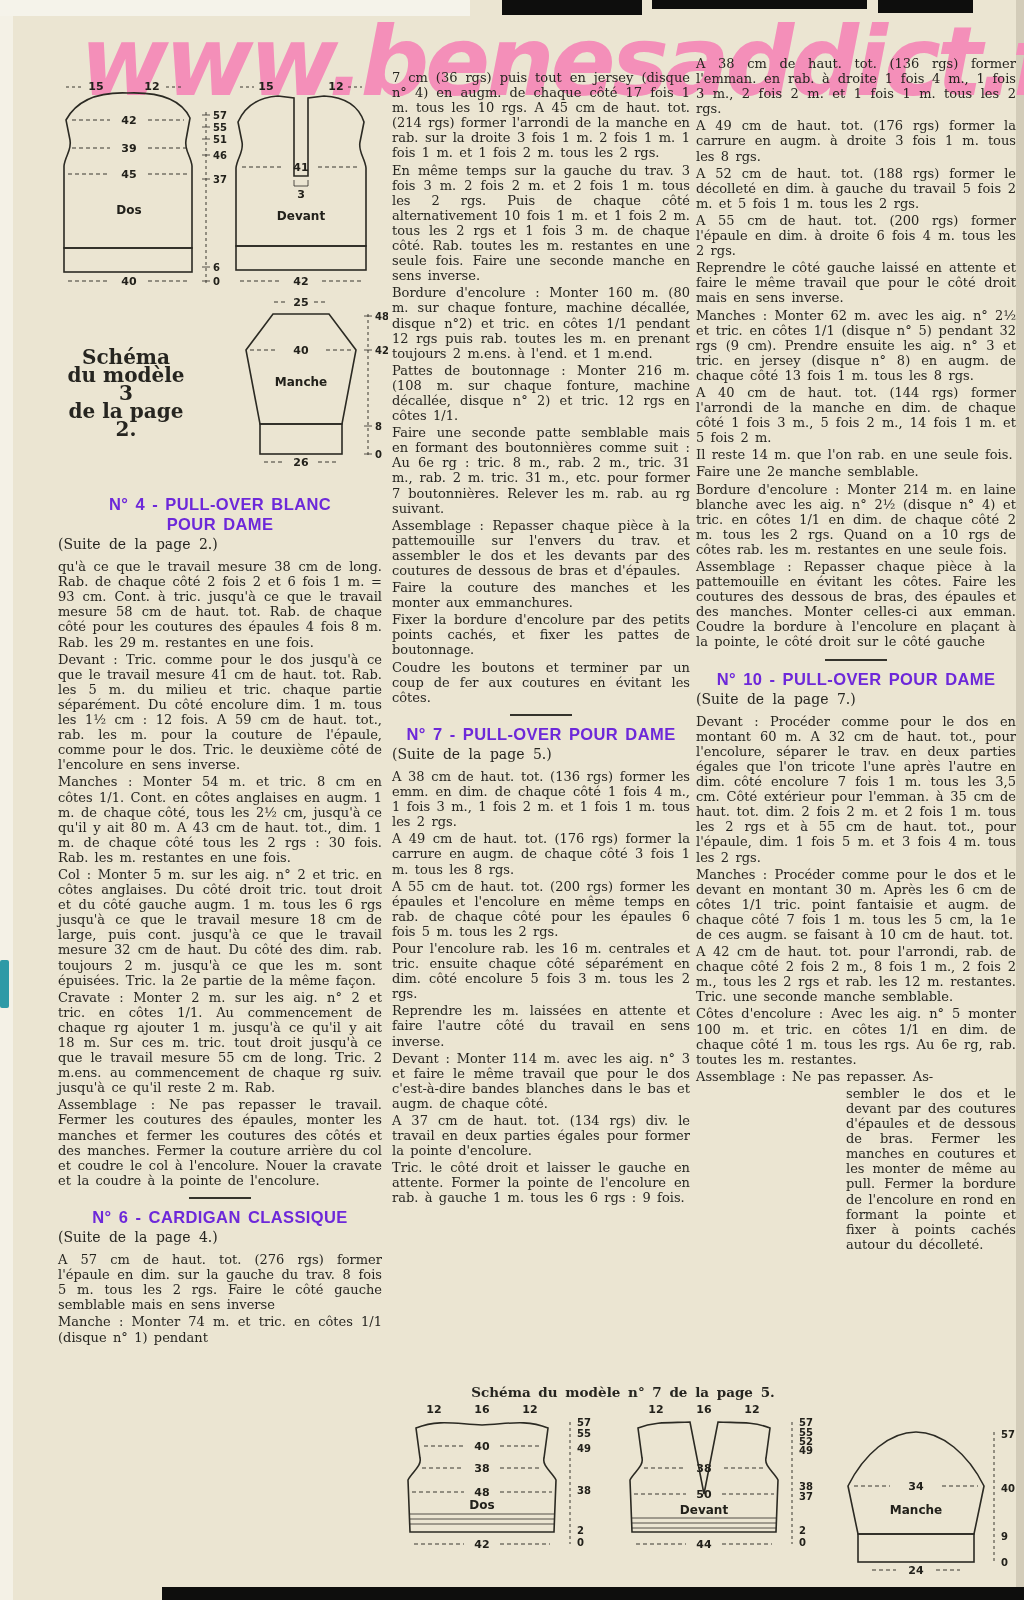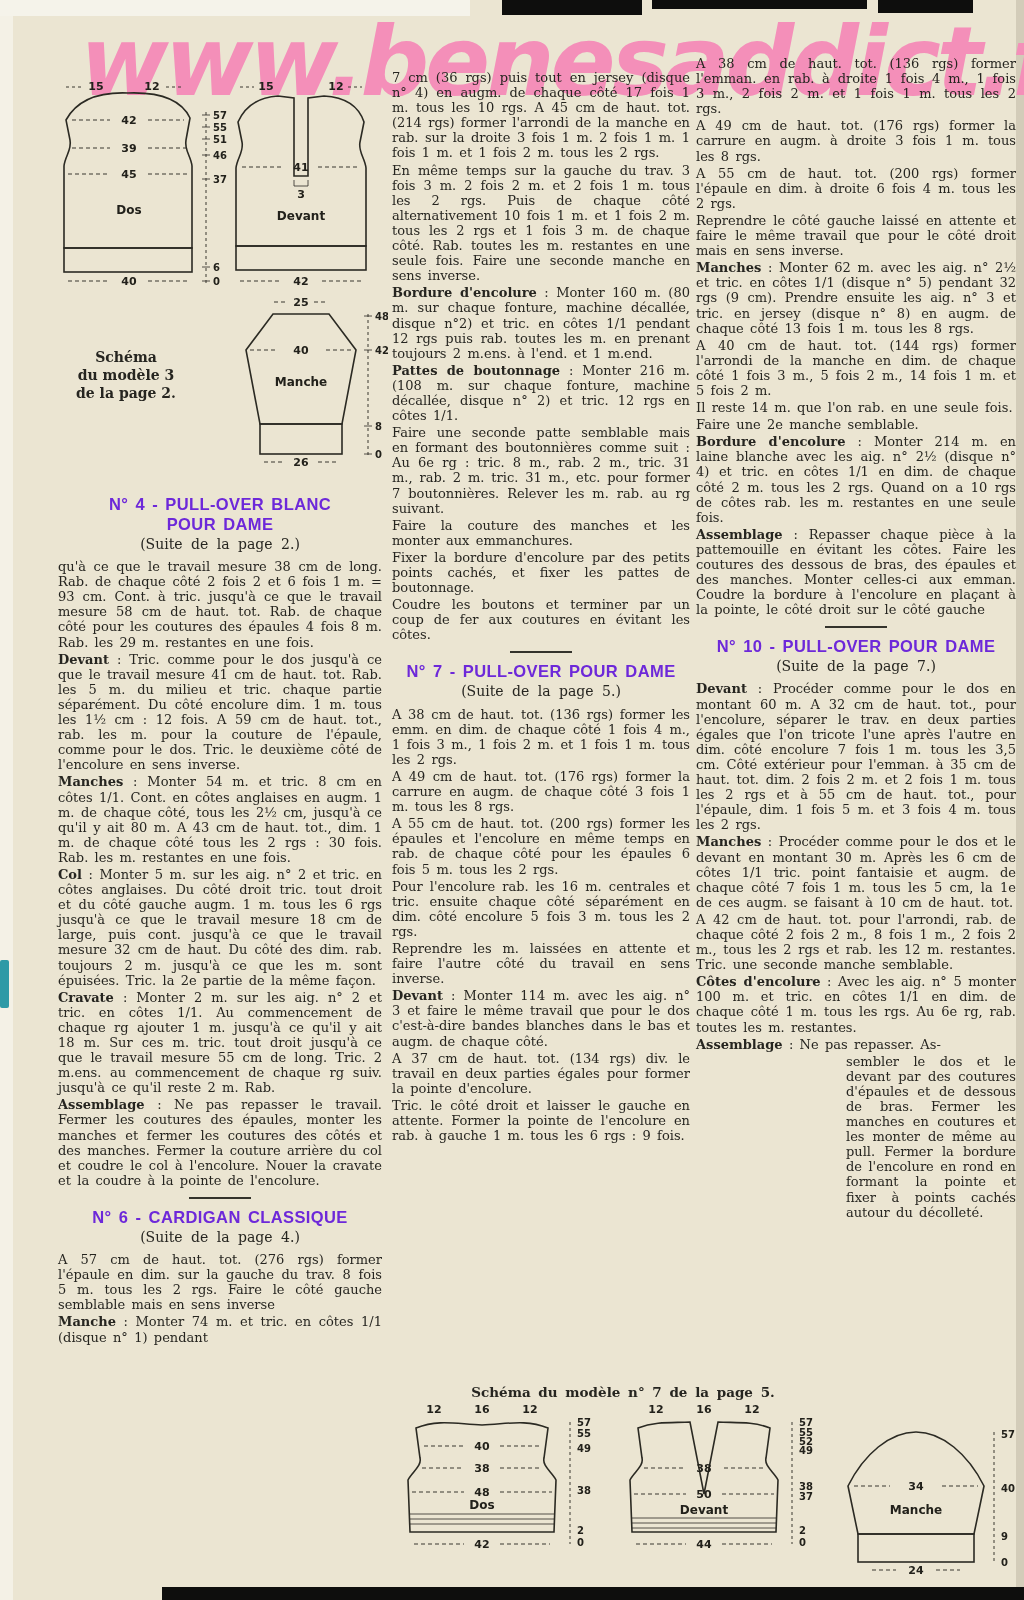--- a/index.html
+++ b/index.html
@@ -11,27 +11,27 @@
   .bar{position:absolute;background:#0e0e0d;}
   .teal{position:absolute;left:0;top:960px;width:9px;height:48px;background:#2e9aa6;border-radius:2px;}
   .watermark{position:absolute;left:80px;top:6px;width:900px;font-family:"DejaVu Sans",sans-serif;
         font-style:italic;font-weight:700;font-size:96px;letter-spacing:-4px;color:#f48fb9;
         white-space:nowrap;}
   .col{position:absolute;font-size:13px;line-height:15.1px;text-align:justify;word-spacing:2.2px;}
   #col1{left:58px;top:486px;width:324px;}
   #col2{left:392px;top:70px;width:298px;}
   #col3{left:696px;top:56px;width:320px;}
   .p{margin:0 0 2px 0;}
-  .lead{font-weight:700;}
+  .lead{font-weight:400;}
   .h{font-family:"Liberation Sans",sans-serif;font-weight:700;font-size:16.5px;text-align:center;
      letter-spacing:.4px;margin:8px auto 3px auto;line-height:20px;color:#6d28d9;}
   .h-narrow{max-width:250px;}
-  .hsub{text-align:center;font-size:14px;word-spacing:4px;margin:0 0 7px 0;}
+  .hsub{text-align:left;font-size:14px;word-spacing:4px;margin:0 0 7px 0;}
   .rule{width:62px;border-top:2px solid #34332c;margin:9px auto 6px auto;height:0;}
-  .caption1{position:absolute;left:58px;top:348px;width:136px;font-size:14px;font-weight:700;
+  .caption1{position:absolute;left:58px;top:348px;width:136px;font-size:20px;font-weight:700;
      white-space:pre-line;text-align:center;line-height:18px;}
   .caption7{position:absolute;left:468px;top:1384px;width:310px;font-size:13.5px;font-weight:700;
      text-align:center;word-spacing:3px;}
   svg{position:absolute;}
   #svg-s1{left:48px;top:80px;}
   #svg-s7{left:394px;top:1402px;}
   .outline{fill:none;stroke:#2b2a23;stroke-width:1.6;}
   .thin{fill:none;stroke:#2b2a23;stroke-width:.8;}
   .dash{stroke:#3a3930;stroke-width:1.1;stroke-dasharray:4 3;fill:none;}
   .rdash{stroke:#3a3930;stroke-width:1;stroke-dasharray:3 3;fill:none;}
@@ -160,39 +160,41 @@
     <p class="p">A 57 cm de haut. tot. (276 rgs) former l'épaule en dim. sur la gauche du trav. 8 fois 5 m. tous les 2 rgs. Faire le côté gauche semblable mais en sens inverse</p>
     <p class="p"><b class="lead">Manche</b><span> : Monter 74 m. et tric. en côtes 1/1 (disque n° 1) pendant</span></p>
   </div>
 
   <div id="col2" class="col">
     <p class="p">7 cm (36 rgs) puis tout en jersey (disque n° 4) en augm. de chaque côté 17 fois 1 m. tous les 10 rgs. A 45 cm de haut. tot. (214 rgs) former l'arrondi de la manche en rab. sur la droite 3 fois 1 m. 2 fois 1 m. 1 fois 1 m. et 1 fois 2 m. tous les 2 rgs.</p>
     <p class="p">En même temps sur la gauche du trav. 3 fois 3 m. 2 fois 2 m. et 2 fois 1 m. tous les 2 rgs. Puis de chaque côté alternativement 10 fois 1 m. et 1 fois 2 m. tous les 2 rgs et 1 fois 3 m. de chaque côté. Rab. toutes les m. restantes en une seule fois. Faire une seconde manche en sens inverse.</p>
     <p class="p"><b class="lead">Bordure d'encolure</b><span> : Monter 160 m. (80 m. sur chaque fonture, machine décallée, disque n°2) et tric. en côtes 1/1 pendant 12 rgs puis rab. toutes les m. en prenant toujours 2 m.ens. à l'end. et 1 m.end.</span></p>
     <p class="p"><b class="lead">Pattes de boutonnage</b><span> : Monter 216 m. (108 m. sur chaque fonture, machine décallée, disque n° 2) et tric. 12 rgs en côtes 1/1.</span></p>
     <p class="p">Faire une seconde patte semblable mais en formant des boutonnières comme suit : Au 6e rg : tric. 8 m., rab. 2 m., tric. 31 m., rab. 2 m. tric. 31 m., etc. pour former 7 boutonnières. Relever les m. rab. au rg suivant.</p>
+    <p class="p"><b class="lead">Assemblage</b><span> : Repasser chaque pièce à la pattemouille sur l'envers du trav. et assembler le dos et les devants par des coutures de dessous de bras et d'épaules.</span></p>
     <p class="p">Faire la couture des manches et les monter aux emmanchures.</p>
     <p class="p">Fixer la bordure d'encolure par des petits points cachés, et fixer les pattes de boutonnage.</p>
     <p class="p">Coudre les boutons et terminer par un coup de fer aux coutures en évitant les côtes.</p>
     <div class="rule"></div>
     <div class="h">N° 7 - PULL-OVER POUR DAME</div>
     <div class="hsub">(Suite de la page 5.)</div>
     <p class="p">A 38 cm de haut. tot. (136 rgs) former les emm. en dim. de chaque côté 1 fois 4 m., 1 fois 3 m., 1 fois 2 m. et 1 fois 1 m. tous les 2 rgs.</p>
     <p class="p">A 49 cm de haut. tot. (176 rgs) former la carrure en augm. de chaque côté 3 fois 1 m. tous les 8 rgs.</p>
     <p class="p">A 55 cm de haut. tot. (200 rgs) former les épaules et l'encolure en même temps en rab. de chaque côté pour les épaules 6 fois 5 m. tous les 2 rgs.</p>
     <p class="p">Pour l'encolure rab. les 16 m. centrales et tric. ensuite chaque côté séparément en dim. côté encolure 5 fois 3 m. tous les 2 rgs.</p>
     <p class="p">Reprendre les m. laissées en attente et faire l'autre côté du travail en sens inverse.</p>
     <p class="p"><b class="lead">Devant</b><span> : Monter 114 m. avec les aig. n° 3 et faire le même travail que pour le dos c'est-à-dire bandes blanches dans le bas et augm. de chaque côté.</span></p>
     <p class="p">A 37 cm de haut. tot. (134 rgs) div. le travail en deux parties égales pour former la pointe d'encolure.</p>
     <p class="p">Tric. le côté droit et laisser le gauche en attente. Former la pointe de l'encolure en rab. à gauche 1 m. tous les 6 rgs : 9 fois.</p>
   </div>
 
   <div id="col3" class="col">
     <p class="p">A 38 cm de haut. tot. (136 rgs) former l'emman. en rab. à droite 1 fois 4 m., 1 fois 3 m., 2 fois 2 m. et 1 fois 1 m. tous les 2 rgs.</p>
     <p class="p">A 49 cm de haut. tot. (176 rgs) former la carrure en augm. à droite 3 fois 1 m. tous les 8 rgs.</p>
+    <p class="p">A 52 cm de haut. tot. (188 rgs) former le décolleté en dim. à gauche du travail 5 fois 2 m. et 5 fois 1 m. tous les 2 rgs.</p>
     <p class="p">A 55 cm de haut. tot. (200 rgs) former l'épaule en dim. à droite 6 fois 4 m. tous les 2 rgs.</p>
     <p class="p">Reprendre le côté gauche laissé en attente et faire le même travail que pour le côté droit mais en sens inverse.</p>
     <p class="p"><b class="lead">Manches</b><span> : Monter 62 m. avec les aig. n° 2½ et tric. en côtes 1/1 (disque n° 5) pendant 32 rgs (9 cm). Prendre ensuite les aig. n° 3 et tric. en jersey (disque n° 8) en augm. de chaque côté 13 fois 1 m. tous les 8 rgs.</span></p>
     <p class="p">A 40 cm de haut. tot. (144 rgs) former l'arrondi de la manche en dim. de chaque côté 1 fois 3 m., 5 fois 2 m., 14 fois 1 m. et 5 fois 2 m.</p>
     <p class="p">Il reste 14 m. que l'on rab. en une seule fois.</p>
     <p class="p">Faire une 2e manche semblable.</p>
     <p class="p"><b class="lead">Bordure d'encolure</b><span> : Monter 214 m. en laine blanche avec les aig. n° 2½ (disque n° 4) et tric. en côtes 1/1 en dim. de chaque côté 2 m. tous les 2 rgs. Quand on a 10 rgs de côtes rab. les m. restantes en une seule fois.</span></p>
     <p class="p"><b class="lead">Assemblage</b><span> : Repasser chaque pièce à la pattemouille en évitant les côtes. Faire les coutures des dessous de bras, des épaules et des manches. Monter celles-ci aux emman. Coudre la bordure à l'encolure en plaçant à la pointe, le côté droit sur le côté gauche</span></p>
     <div class="rule"></div>
     <div class="h">N° 10 - PULL-OVER POUR DAME</div>

